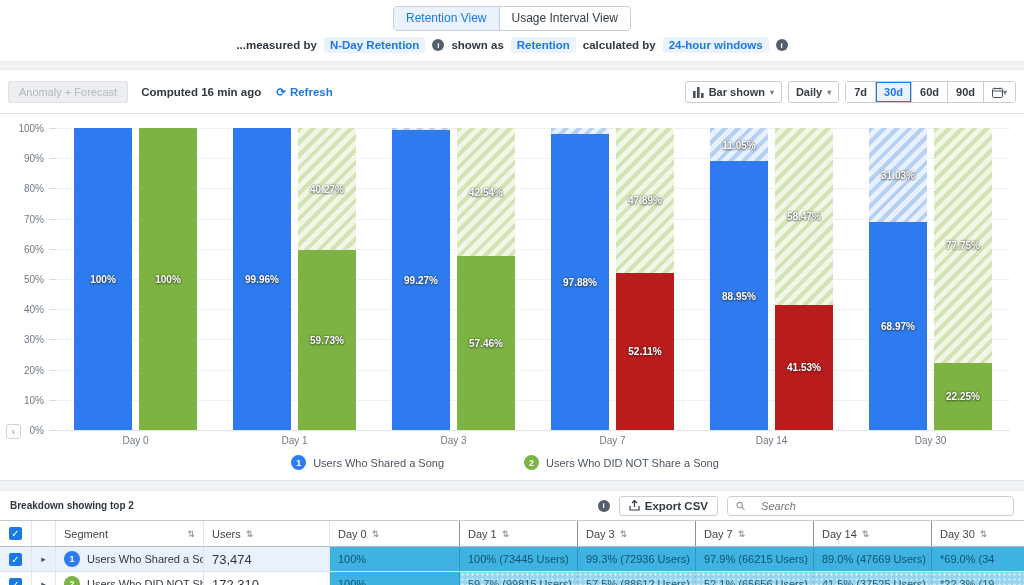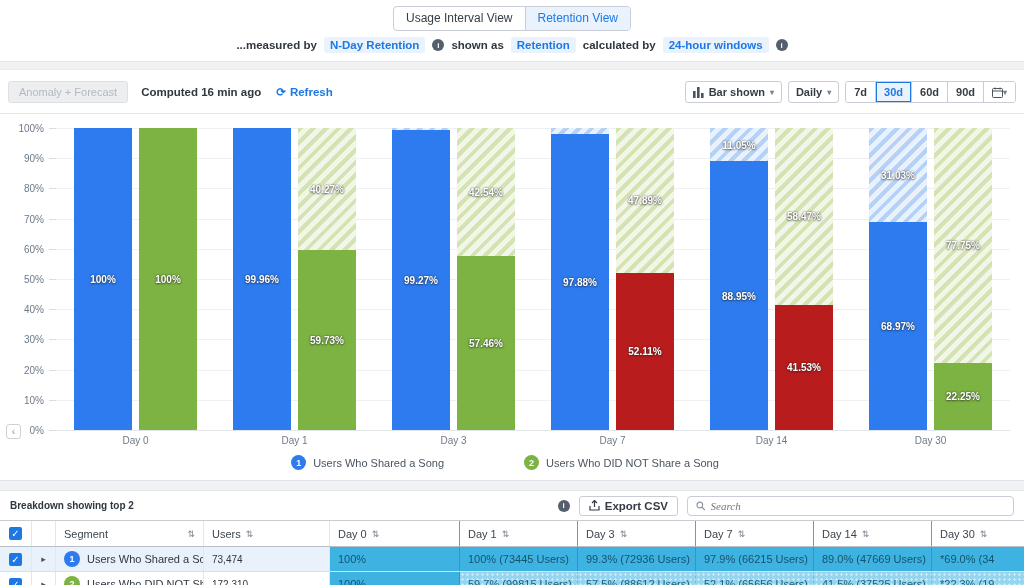--- a/index.html
+++ b/index.html
@@ -66,53 +66,53 @@
     border-radius:3px; background:#fff; color:#8a939d; font-size:10px; line-height:13px; text-align:center; cursor:pointer; }
 
   .gap-strip { height:10px; background:#f1f2f4; border-bottom:1px solid #e6e8eb; }
 
   
   .breakdown-header { display:flex; align-items:center; padding:4px 10px; background:#fff; height:29px; }
   .breakdown-title { font-size:10px; font-weight:bold; color:#2f3740; }
   .bh-right { margin-left:auto; display:flex; align-items:center; gap:9px; }
   .export-btn { display:flex; align-items:center; gap:5px; border:1px solid #c9ced6; border-radius:3px;
     font-size:11.5px; font-weight:bold; color:#343c45; padding:3px 9px; background:#fff; cursor:pointer; }
-  .search-box { display:flex; align-items:center; gap:5px; border:1px solid #c9ced6; border-radius:4px;
-    padding:3px 8px; width:327px; background:#fff;font-family:Liberation Serif, serif; }
+  .search-box { display:flex; align-items:center; gap:16px; border:1px solid #c9ced6; border-radius:4px;
+    padding:3px 8px; width:287px; background:#fff; }
   .search-box input { border:none; outline:none; font-size:11px; font-style:italic; width:100%;
     color:#6e7987; background:transparent; font-family:inherit; }
 
   .table { border-top:1px solid #c6ccd2; width:1024px; }
   .trow { display:flex; height:25px; border-bottom:1px solid #dde1e5; overflow:hidden; background:#fff; }
   .trow.thead { height:26px; border-bottom:1px solid #b9bfc7; }
   .trow.highlight .base-cell { background:#e9f1fb; }
   .tcell { display:flex; align-items:center; font-size:11px; padding:0 8px;
     border-right:1px solid #e3e6ea; flex:none; overflow:hidden; white-space:nowrap; height:100%; }
   .center { justify-content:center; padding:0; }
   .head-label { font-weight:normal; color:#3d454e; font-size:11px; }
   .sort-icon { color:#7a838f; font-size:9px; margin-left:5px; }
   .day-head { border-right:1px solid #8a929c; }
   .day-head:first-of-type { border-left:1px solid #8a929c; }
   .cell-dark { background:#3eb3e2; color:#14536d; border-right:1px solid rgba(0,0,0,.16); }
   .cell-light { background:#96d5ef; color:#1a5f7d; border-right:1px solid rgba(0,0,0,.13);
     background-image:radial-gradient(rgba(255,255,255,.5) 1px, transparent 1.3px); background-size:5px 5px; }
   .checkbox { width:13px; height:13px; background:#1c79e3; border-radius:2px; color:#fff; font-size:10px;
     display:flex; align-items:center; justify-content:center; cursor:pointer; }
   .expand { color:#4a545e; font-size:9px; cursor:pointer; }
-  .users-val { font-size:10px; color:#2f3740; }
+  .users-val { font-size:13px; color:#2f3740; }
   svg.ic { display:block; }
 </style>
 </head>
 <body>
 
 <div class="app-header">
   <div class="tabs-row">
     <div class="tab-group">
+      <div class="tab active">Retention View</div>
       <div class="tab">Usage Interval View</div>
-      <div class="tab active">Retention View</div>
     </div>
   </div>
   <div class="subtitle-row">
     <span>...measured by</span>
     <span class="pill">N-Day Retention</span>
     <span class="info-icon">i</span>
     <span>shown as</span>
     <span class="pill">Retention</span>
     <span>calculated by</span>
     <span class="pill">24-hour windows</span>

